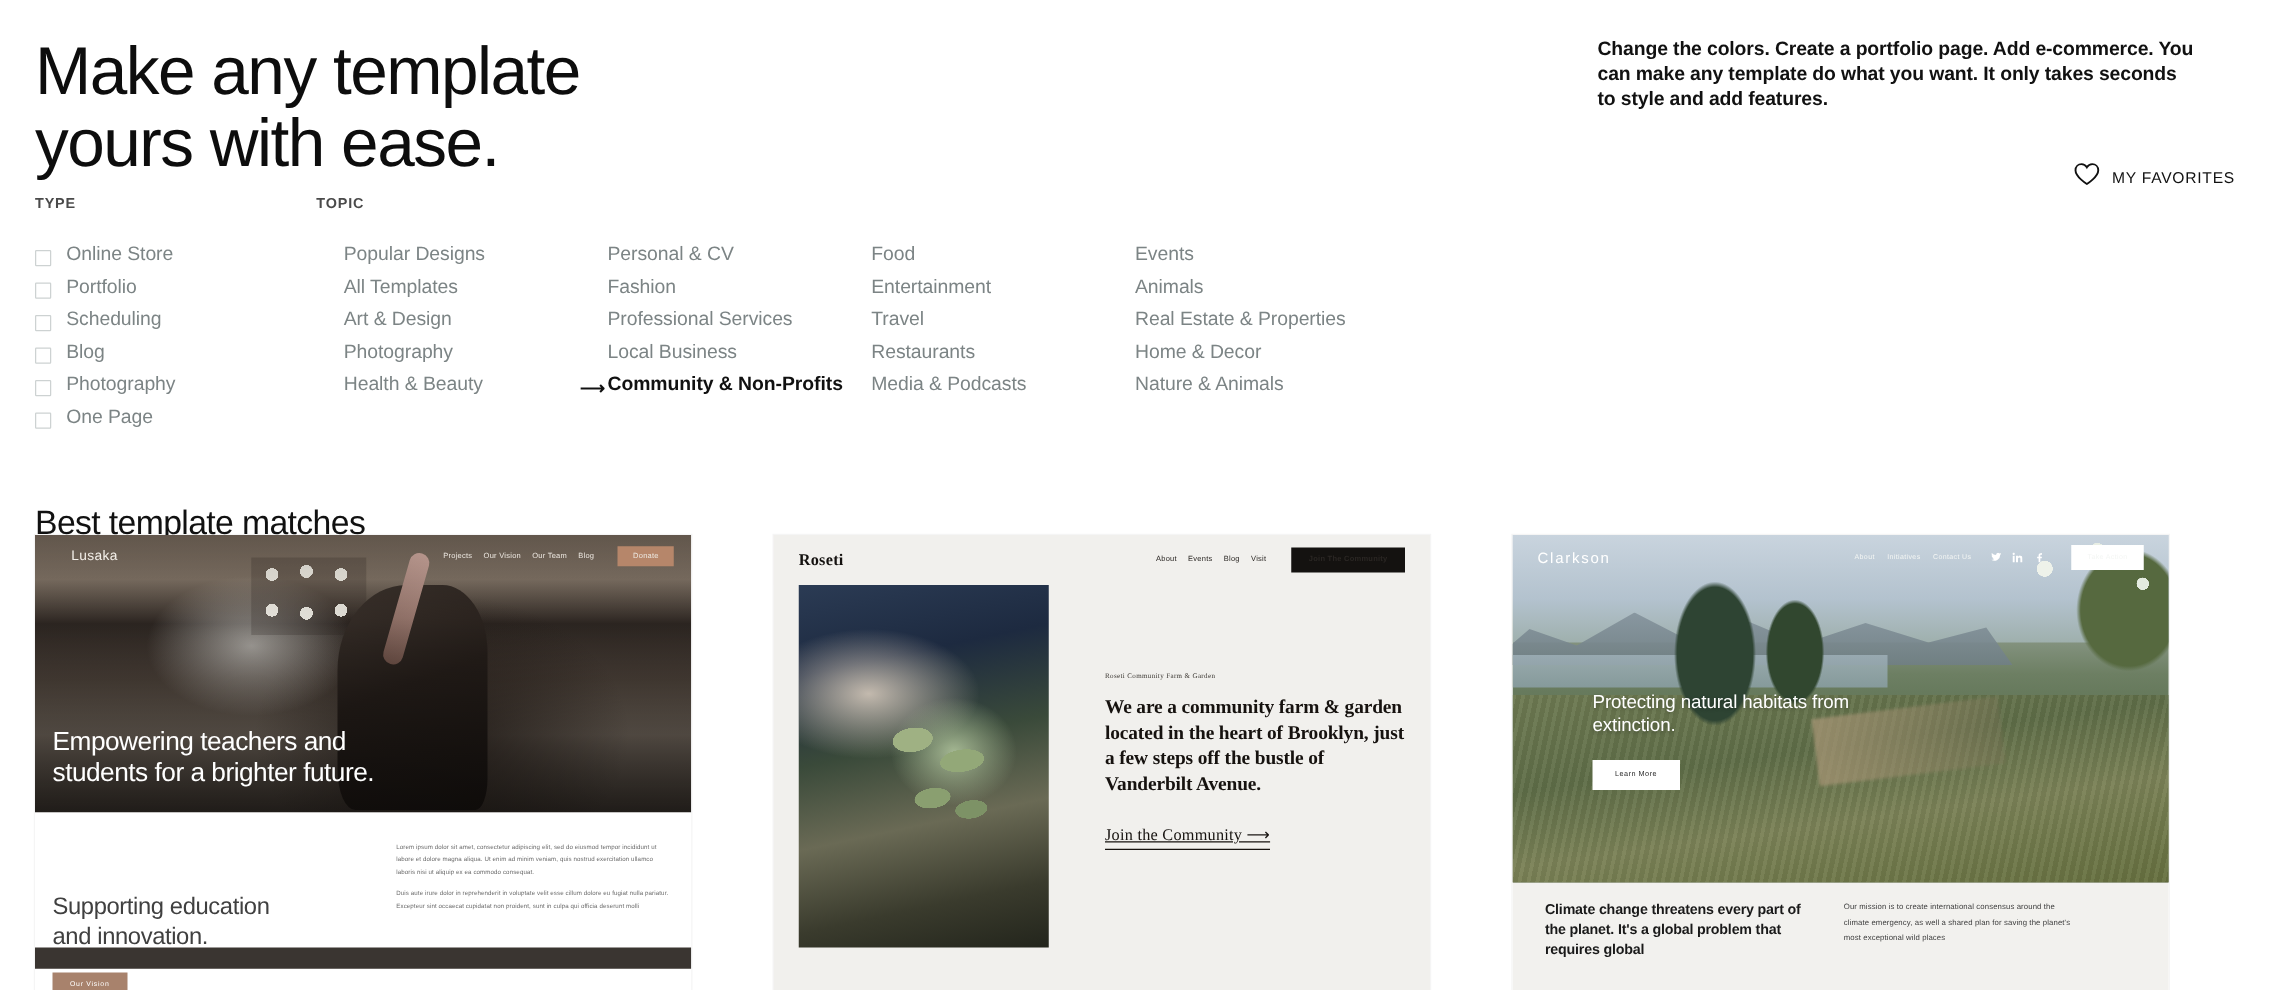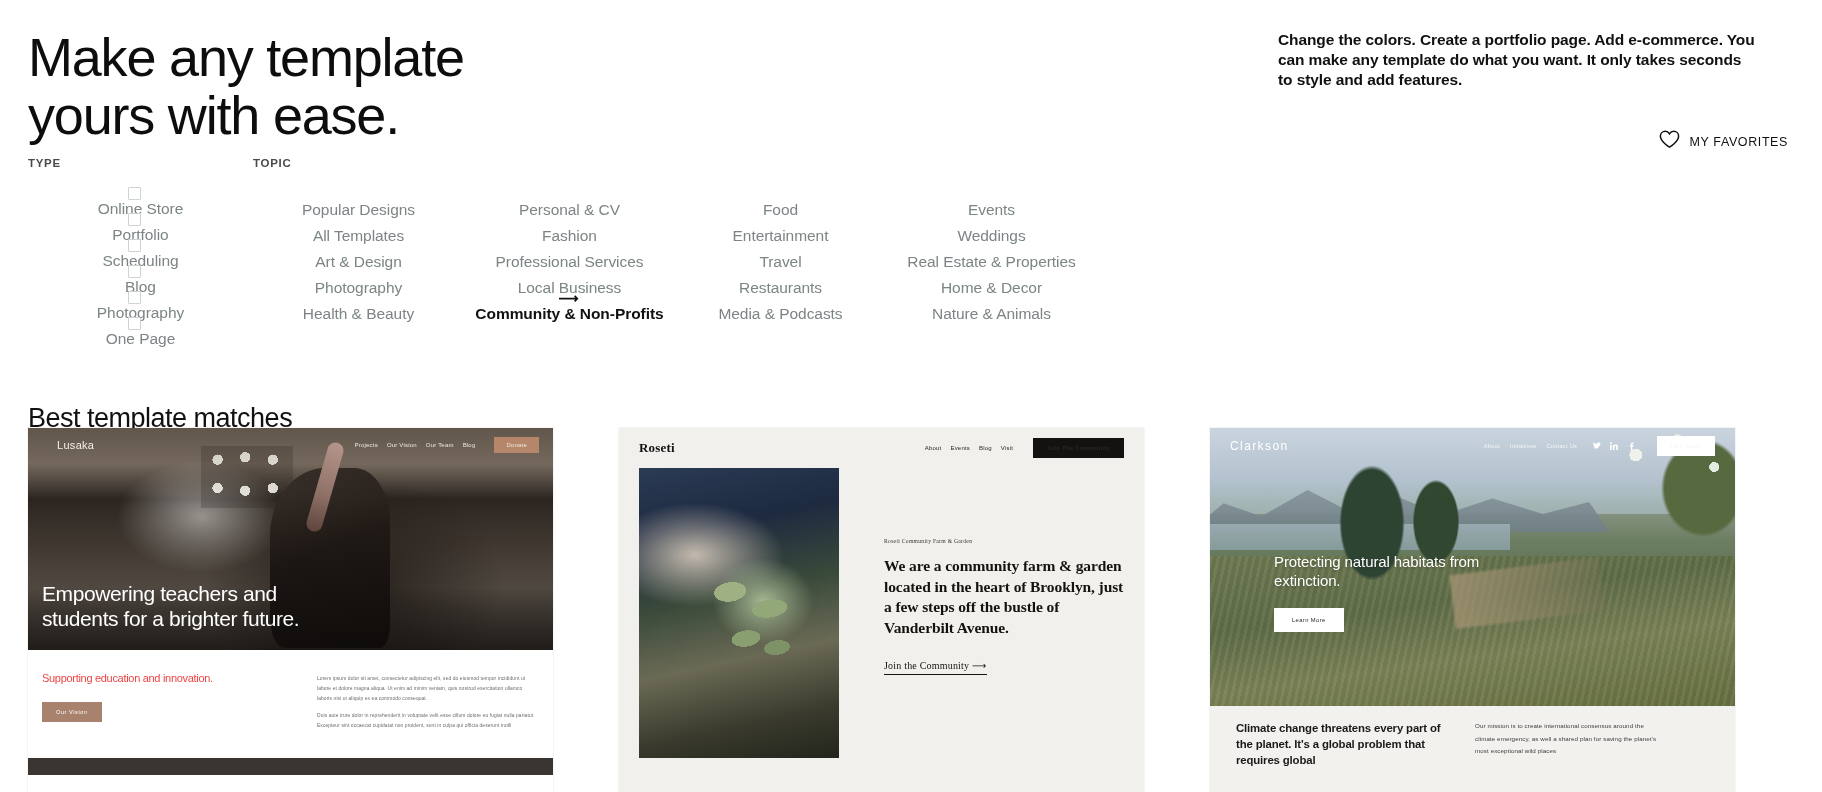--- a/index.html
+++ b/index.html
@@ -68,27 +68,26 @@
     letter-spacing: 0.7px;
     color: #4a4a4a;
     margin-bottom: 16px;
     height: 14px;
     text-transform: uppercase;
   }
   .col-head.blank { color: transparent; }
 
   .opt {
     display: flex;
-    align-items: center;
+    align-items: flex-end;
     height: 26px;
     font-size: 15.5px;
     color: #7c8485;
     letter-spacing: -0.05px;
     white-space: nowrap;
-    flex-direction: column;
   }
   .opt .cbox {
     width: 13px;
     height: 13px;
     border: 1px solid #cdd2d2;
     background: #fff;
     margin-right: 12px;
     flex: 0 0 auto;
     border-radius: 1px;
   }
@@ -252,25 +251,26 @@
   }
   .c1-lower {
     height: 125px;
     background: #ffffff;
     display: flex;
     padding: 22px 18px 0 14px;
     position: relative;
   }
   .c1-lower-left { width: 250px; }
   .c1-h2 {
-    font-size: 11px;
+    font-size: 19px;
     line-height: 1.25;
-    color: #ef4444;
+    color: #404040;
     letter-spacing: -0.3px;
     width: 200px;
+    margin-top: 42px;
   }
   .c1-btn {
     display: inline-block;
     margin-top: 16px;
     background: #a8826c;
     color: #fff;
     font-size: 5.5px;
     padding: 7px 14px;
     letter-spacing: 0.6px;
   }
@@ -374,26 +374,27 @@
     font-family: "Liberation Serif", serif;
     font-size: 15.5px;
     font-weight: 700;
     line-height: 1.33;
     color: #16120f;
     letter-spacing: -0.1px;
   }
   .c2-link {
     margin-top: 22px;
     font-family: "Liberation Serif", serif;
-    font-size: 10px;
+    font-size: 13px;
     color: #16120f;
     border-bottom: 1px solid #16120f;
     display: inline-block;
     padding-bottom: 3px;
     letter-spacing: 0.2px;
+    text-decoration: underline;
   }
 
   
   .c3-hero {
     position: relative;
     height: 278px;
     overflow: hidden;
     background:
       linear-gradient(180deg, #c3cdd7 0%, #b6c3cd 16%, #8c9a8a 27%, #6d7f63 40%, #5c7152 55%, #78835e 72%, #6d7a55 88%, #55613f 100%);
   }
@@ -665,21 +666,21 @@
     </div>
 
     <div class="col col-t4">
       <div class="col-head blank">&nbsp;</div>
       <div class="opt opt-topic">
           <span class="arrow hidden">⟶</span>
           <span>Events</span>
         </div>
       <div class="opt opt-topic">
           <span class="arrow hidden">⟶</span>
-          <span>Weddings</span>
+          <span>Animals</span>
         </div>
       <div class="opt opt-topic">
           <span class="arrow hidden">⟶</span>
           <span>Real Estate &amp; Properties</span>
         </div>
       <div class="opt opt-topic">
           <span class="arrow hidden">⟶</span>
           <span>Home &amp; Decor</span>
         </div>
       <div class="opt opt-topic">

